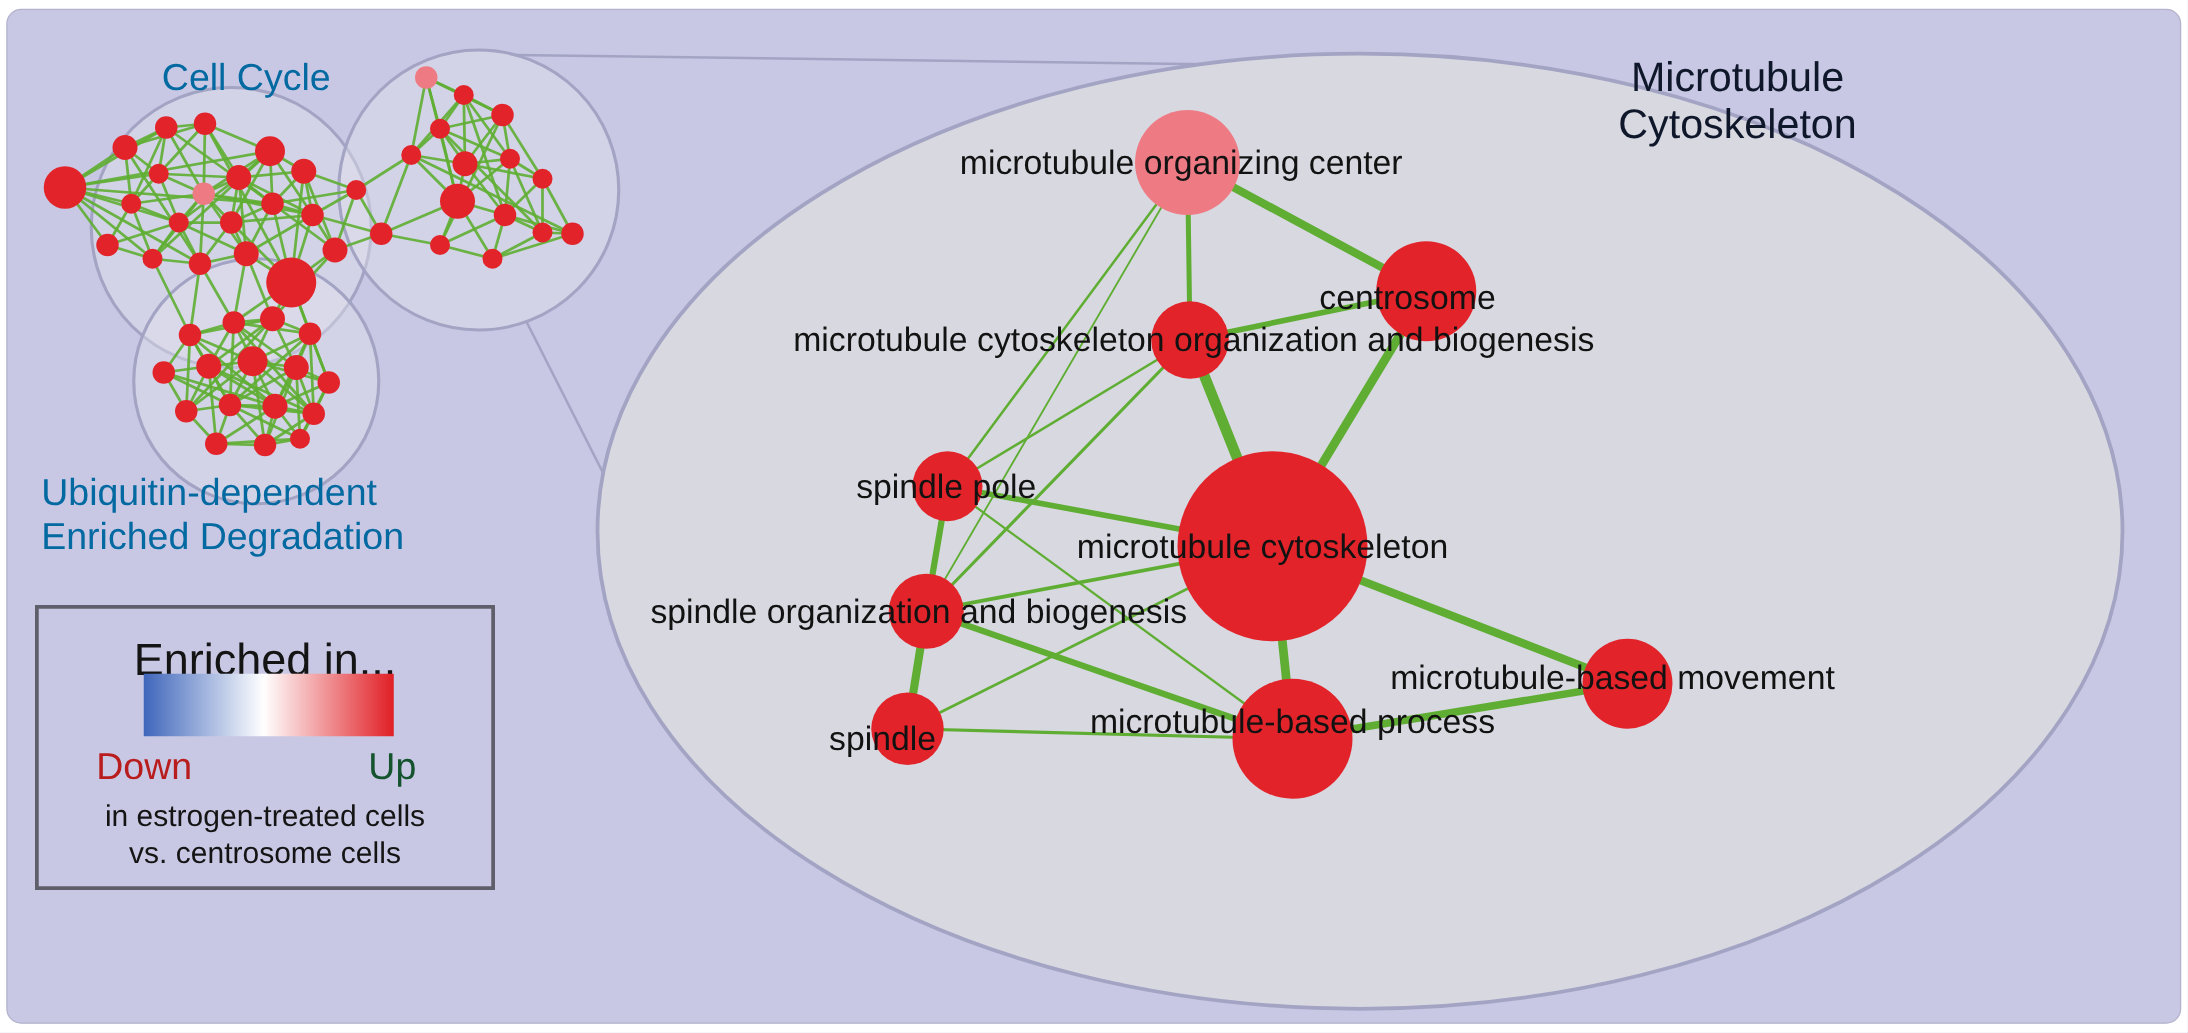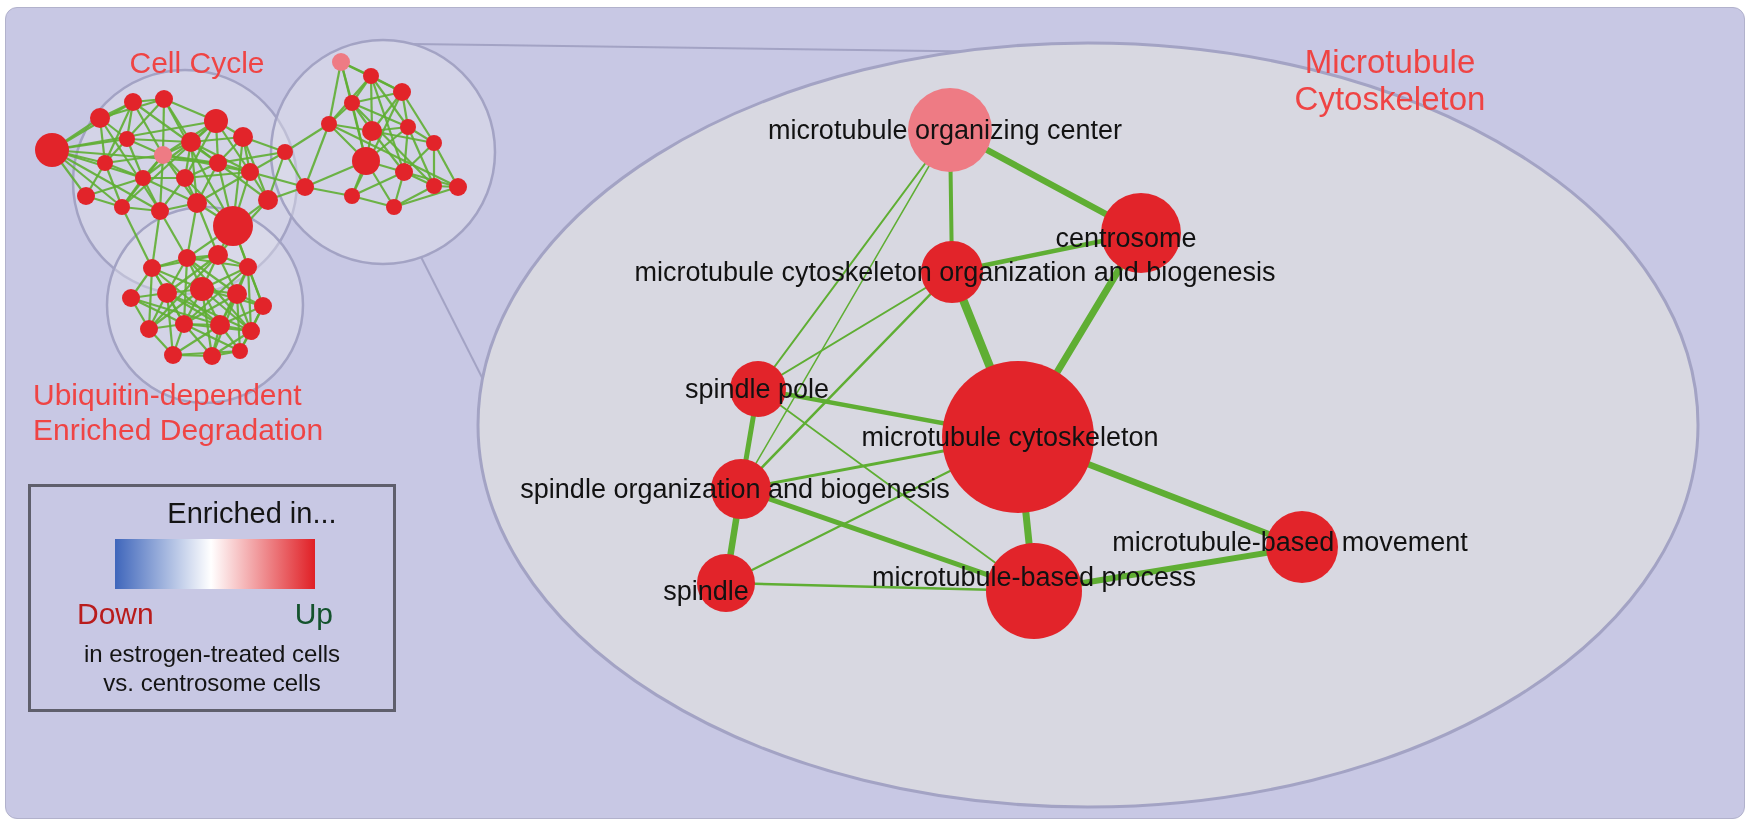--- a/index.html
+++ b/index.html
@@ -3,25 +3,25 @@
 <meta charset="utf-8">
 <style>
   html,body{margin:0;padding:0;background:#ffffff;}
   .stage{position:relative;width:1750px;height:826px;background:#ffffff;overflow:hidden;
          font-family:"Liberation Sans","DejaVu Sans",sans-serif;}
   .panel{position:absolute;left:5px;top:7px;width:1740px;height:812px;background:#c8c8e4;
          border:1px solid #b2b2cc;border-radius:12px;box-sizing:border-box;}
   #net{position:absolute;left:0;top:0;}
   #net text{font-family:"Liberation Sans","DejaVu Sans",sans-serif;}
   .overlay{position:absolute;color:#141414;}
-  .cluster-label{color:#ef4444;font-size:30px;line-height:1.15;white-space:pre-line;}
-  .title{font-size:33px;text-align:center;line-height:1.12;white-space:pre-line;color:#ef4444;}
+  .cluster-label{color:#0369a1;font-size:30px;line-height:1.15;white-space:pre-line;}
+  .title{font-size:33px;text-align:center;line-height:1.12;white-space:pre-line;color:#0f172a;}
   .legend-box{position:absolute;left:28px;top:484px;width:362px;height:222px;
               border:3px solid #5f5f6c;box-sizing:content-box;}
-  .legend-title{position:absolute;top:10px;left:0;width:100%;text-align:center;font-size:29px;color:#141414;padding-left:40px;}
+  .legend-title{position:absolute;top:20px;left:0;width:100%;text-align:center;font-size:36px;color:#141414;}
   .legend-bar{position:absolute;left:84px;top:52px;width:200px;height:50px;}
   .legend-down{position:absolute;left:46px;top:110px;font-size:30px;color:#b91c1c;}
   .legend-up{position:absolute;right:60px;top:110px;font-size:30px;color:#14532d;}
   .legend-sub{position:absolute;top:152px;left:0;width:100%;text-align:center;font-size:24px;
               line-height:1.22;white-space:pre-line;color:#141414;}
 </style>
 </head>
 <body>
 
 <div class="stage">

